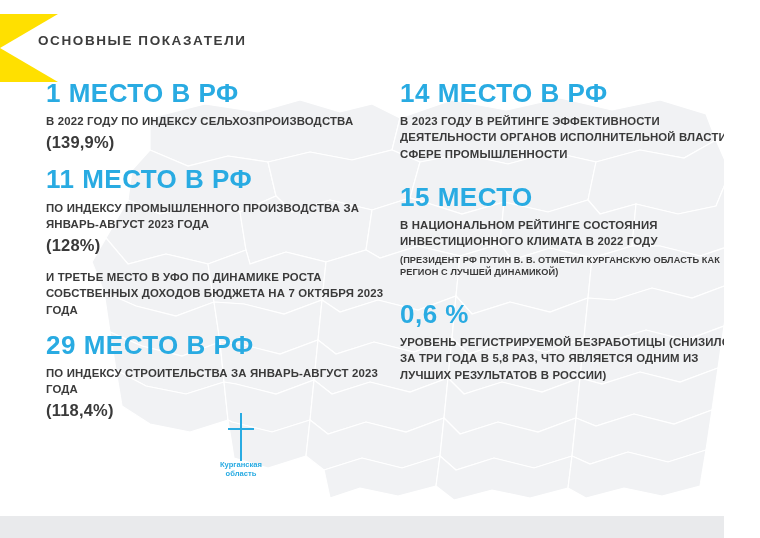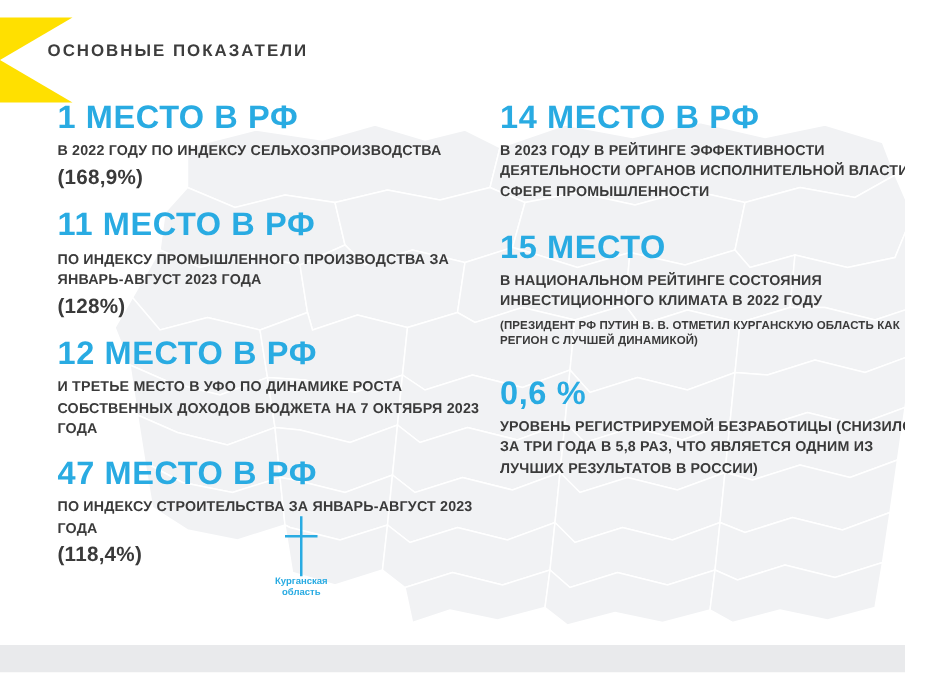--- a/index.html
+++ b/index.html
@@ -188,36 +188,35 @@
 
   <div class="yellow-wedge"></div>
 
   <div class="header-title">ОСНОВНЫЕ ПОКАЗАТЕЛИ</div>
 
   <div class="col col-left">
 
     <div class="block">
       <div class="rank">1 МЕСТО  В РФ</div>
       <div class="desc">В 2022 ГОДУ ПО ИНДЕКСУ СЕЛЬХОЗПРОИЗВОДСТВА</div>
-      <div class="pct">(168,9%)</div>
+      <div class="pct">(139,9%)</div>
     </div>
 
     <div class="block">
       <div class="rank">11 МЕСТО  В РФ</div>
       <div class="desc">ПО ИНДЕКСУ ПРОМЫШЛЕННОГО ПРОИЗВОДСТВА ЗА ЯНВАРЬ-АВГУСТ 2023 ГОДА</div>
       <div class="pct">(128%)</div>
     </div>
 
     <div class="block">
-      <div class="rank">12 МЕСТО  В РФ</div>
       <div class="desc">И ТРЕТЬЕ МЕСТО В УФО ПО ДИНАМИКЕ РОСТА СОБСТВЕННЫХ ДОХОДОВ БЮДЖЕТА НА 7 ОКТЯБРЯ 2023 ГОДА</div>
     </div>
 
     <div class="block">
-      <div class="rank">47 МЕСТО  В РФ</div>
+      <div class="rank">29 МЕСТО  В РФ</div>
       <div class="desc">ПО ИНДЕКСУ СТРОИТЕЛЬСТВА ЗА ЯНВАРЬ-АВГУСТ 2023 ГОДА</div>
       <div class="pct">(118,4%)</div>
     </div>
 
   </div>
 
   <div class="col col-right">
 
     <div class="block">
       <div class="rank">14 МЕСТО  В РФ</div>

